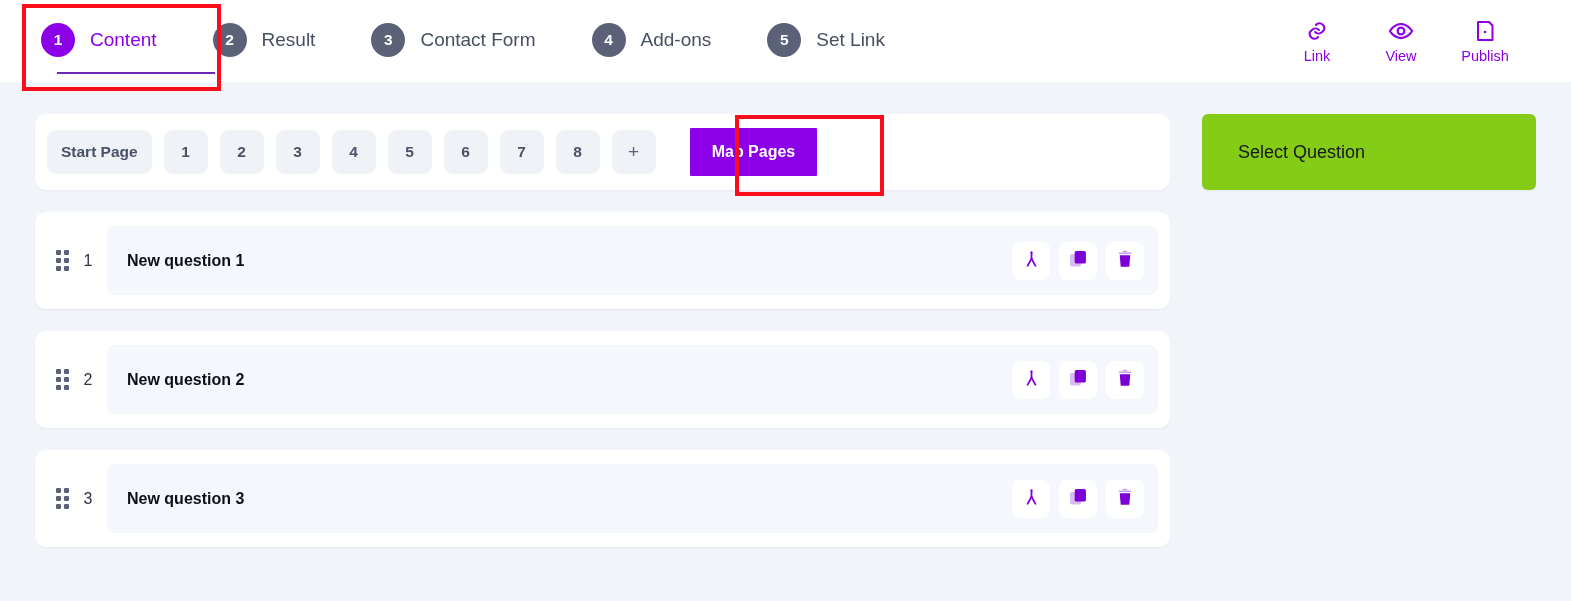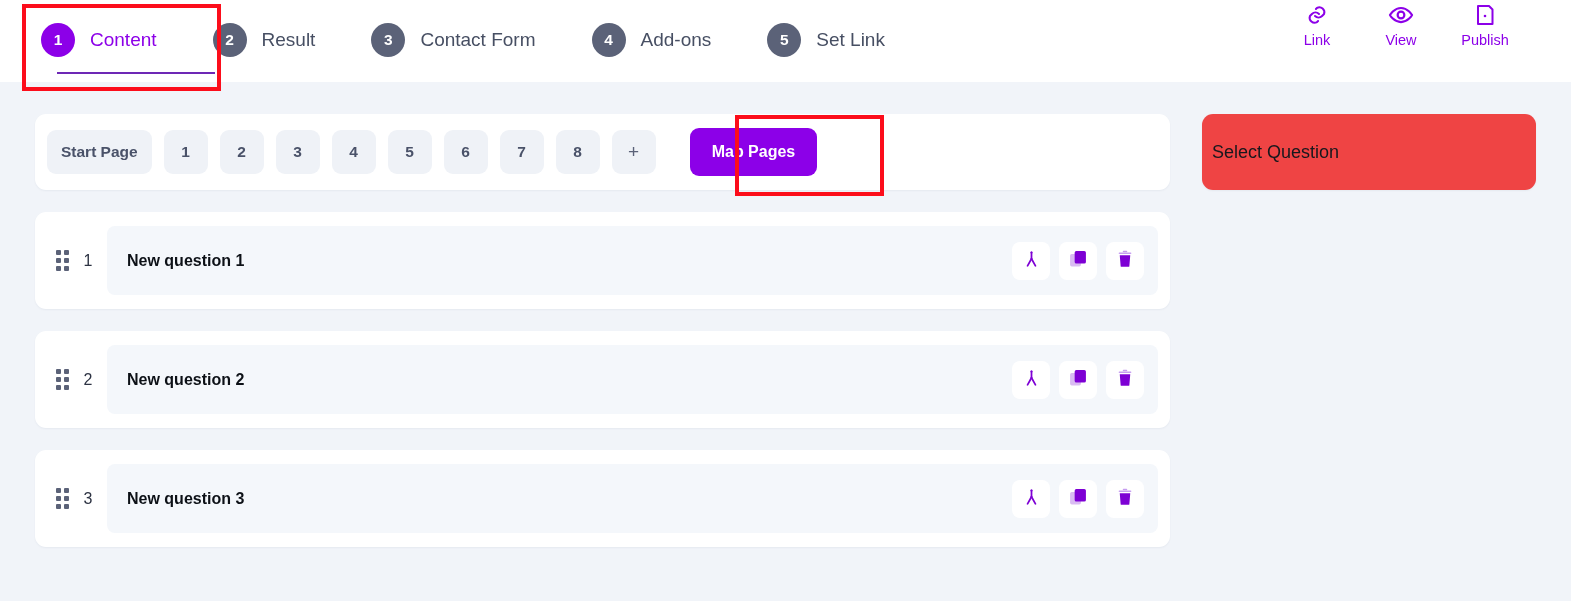--- a/index.html
+++ b/index.html
@@ -79,21 +79,21 @@
     width: 158px;
     height: 2.5px;
     background: #6d28b5;
   }
 
   .header-actions {
     margin-left: auto;
     display: flex;
     align-items: flex-end;
     padding-right: 44px;
-    padding-top: 0;
+    padding-top: 16px;
   }
 
   .haction {
     width: 84px;
     display: flex;
     flex-direction: column;
     align-items: center;
     cursor: pointer;
   }
   .haction .hicon {
@@ -154,21 +154,21 @@
   }
   .page-chip.plus { font-size: 19px; color: #5b6278; font-weight: 400; }
 
   .map-pages-btn {
     height: 48px;
     padding: 0 22px;
     margin-left: 22px;
     background: #8c00e8;
     color: #ffffff;
     border: none;
-    border-radius: 9px;
+    border-radius: 1px;
     font-size: 16px;
     font-weight: bold;
     font-family: inherit;
     cursor: pointer;
   }
 
   
   .q-card {
     margin-top: 22px;
     background: #ffffff;
@@ -245,26 +245,26 @@
   }
 
   
   .right-col {
     position: absolute;
     left: 1202px;
     top: 32px;
     width: 334px;
   }
   .select-question-card {
-    background: #ef4444;
-    border-radius: 11px;
+    background: #84cc16;
+    border-radius: 6px;
     height: 76px;
     display: flex;
     align-items: center;
-    padding-left: 10px;
+    padding-left: 36px;
     box-shadow: 0 1px 2px rgba(24,39,75,0.05);
   }
   .select-question-title {
     font-size: 18px;
     color: #16181d;
   }
 
   
   .annot {
     position: absolute;

